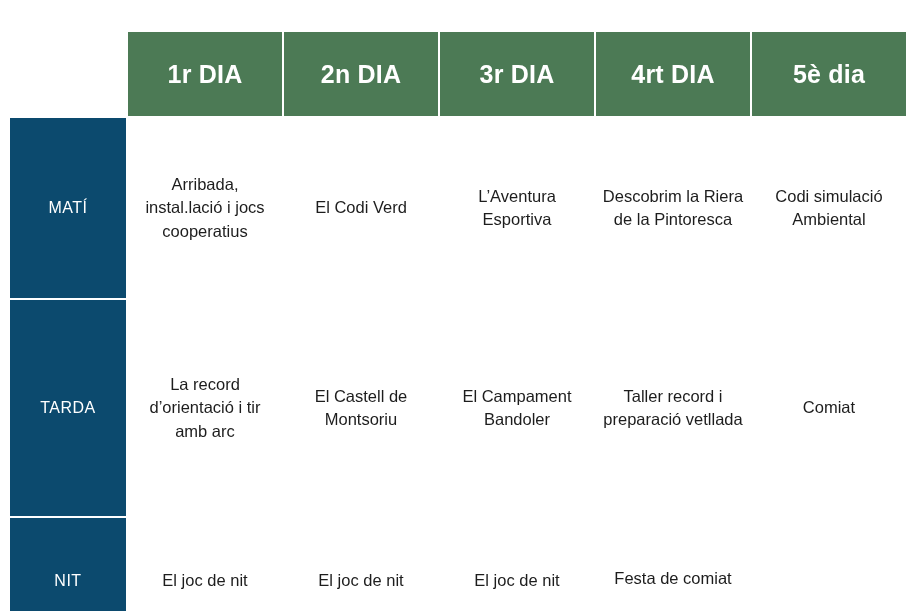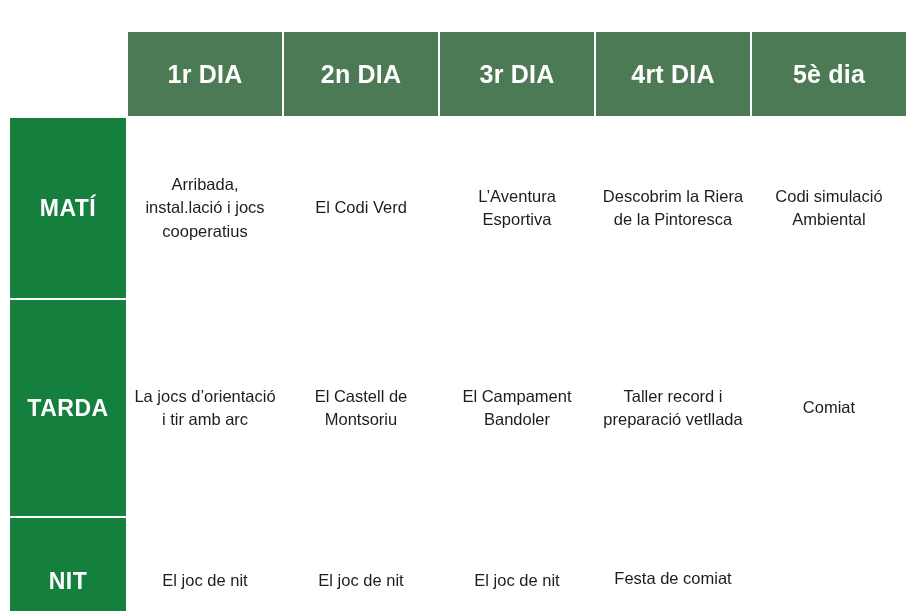--- a/index.html
+++ b/index.html
@@ -47,24 +47,24 @@
   .day-head {
     background: #4c7a55;
     color: #ffffff;
     font-size: 25px;
     font-weight: bold;
     height: 76px;
     letter-spacing: 0.2px;
   }
   
   .row-head {
-    background: #15803d;
+    background: #0c4a6e;
     color: #ffffff;
-    font-size: 23px;
-    font-weight: bold;
+    font-size: 16px;
+    font-weight: normal;
     letter-spacing: 0.5px;
   }
   .row-head.mati { height: 172px; }
   .row-head.tarda { height: 208px; }
   .row-head.nit { height: 118px; }
 
   
   .cell {
     background: #ffffff;
     color: #1d1d1d;
@@ -109,21 +109,21 @@
       <tr>
         <th class="row-head mati">MATÍ</th>
         <td class="cell">Arribada, instal.lació i jocs cooperatius</td>
         <td class="cell">El Codi Verd</td>
         <td class="cell">L’Aventura Esportiva</td>
         <td class="cell">Descobrim la Riera de la Pintoresca</td>
         <td class="cell">Codi simulació Ambiental</td>
       </tr>
       <tr>
         <th class="row-head tarda">TARDA</th>
-        <td class="cell">La jocs d’orientació i tir amb arc</td>
+        <td class="cell">La record d’orientació i tir amb arc</td>
         <td class="cell">El Castell de Montsoriu</td>
         <td class="cell">El Campament Bandoler</td>
         <td class="cell">Taller record i preparació vetllada</td>
         <td class="cell">Comiat</td>
       </tr>
       <tr>
         <th class="row-head nit">NIT</th>
         <td class="cell nit-cell">El joc de nit</td>
         <td class="cell nit-cell">El joc de nit</td>
         <td class="cell nit-cell">El joc de nit</td>

